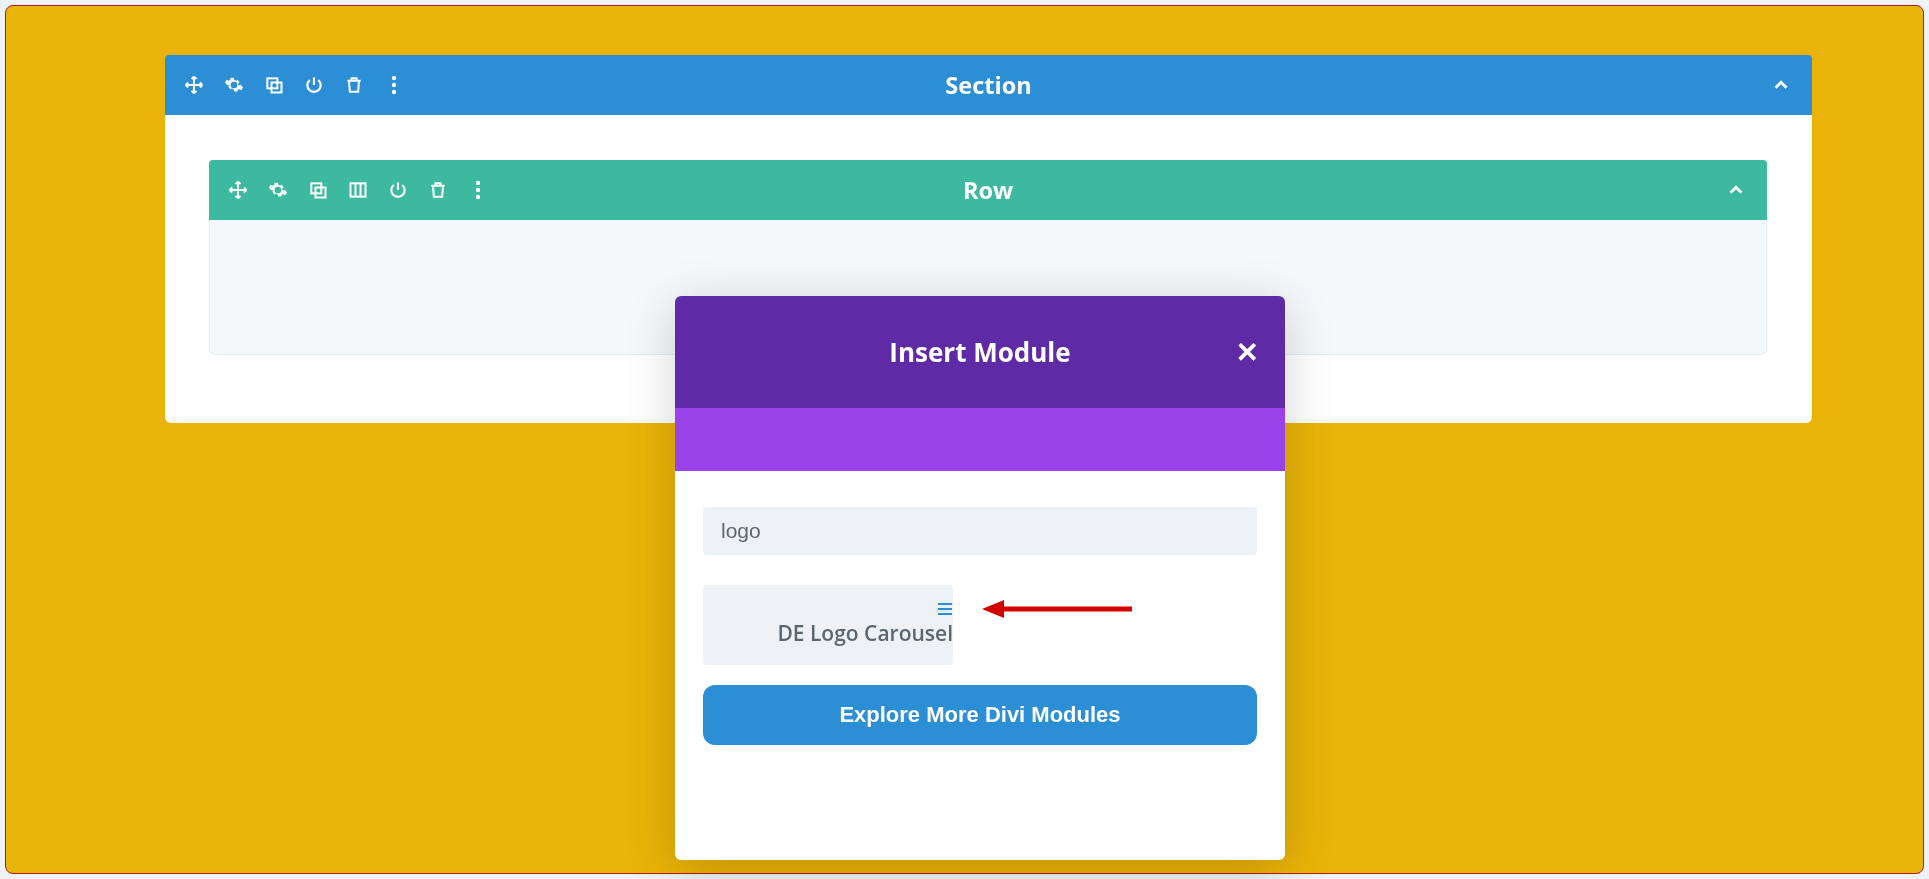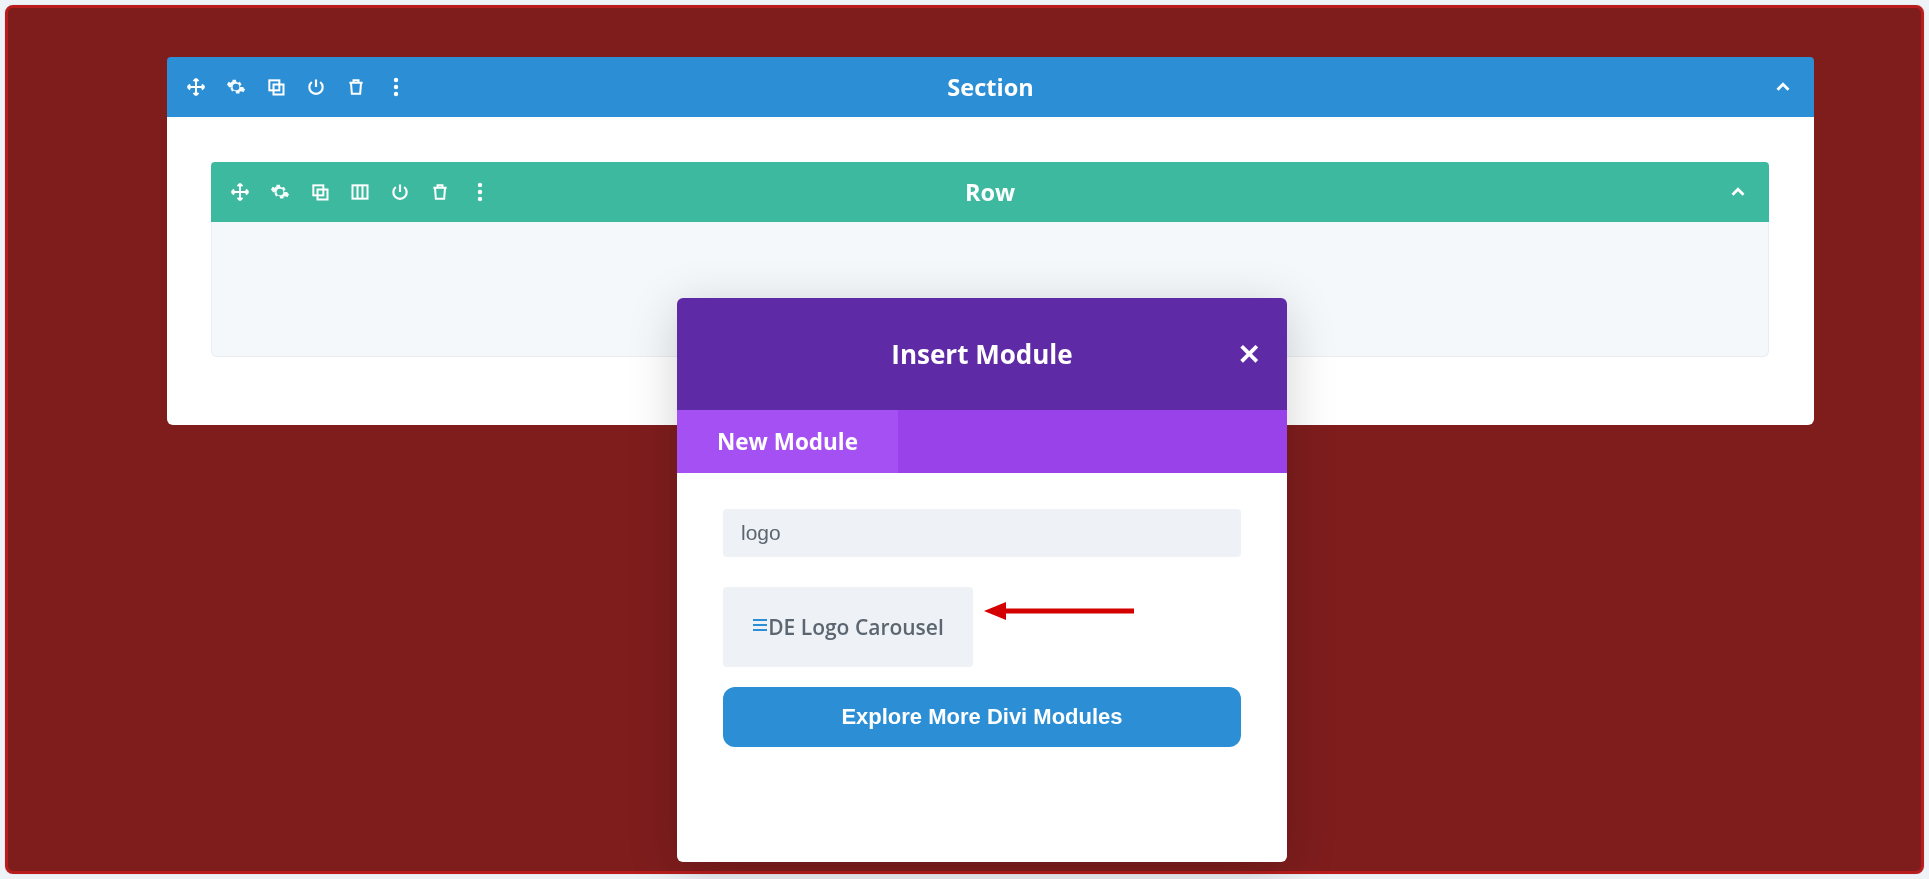--- a/index.html
+++ b/index.html
@@ -7,22 +7,22 @@
     font-family: -apple-system, BlinkMacSystemFont, "Segoe UI", "Open Sans", Arial, sans-serif;
     background: #eef3f8;
     width: 1929px;
     height: 879px;
     overflow: hidden;
     position: relative;
   }
   .frame {
     position: absolute;
     left: 5px; top: 5px; right: 5px; bottom: 5px;
-    background: #7f1d1d;
-    border: 3px solid #b91c1c;
+    background: #eab308;
+    border: 1px solid #b91c1c;
     border-radius: 8px;
     box-shadow: 0 0 0 1px rgba(0,0,0,0.03);
   }
 
   
   .section-bar {
     position: absolute;
     left: 159px; top: 49px;
     width: 1647px; height: 60px;
     background: #2c8fd6;
@@ -122,38 +122,38 @@
     display: flex;
   }
   .tab {
     display: flex; align-items: center;
     padding: 0 40px;
     color: #fff; font-size: 22.5px; font-weight: 700;
     cursor: pointer;
   }
   .tab.active { background: #a450f2; }
   .modal-body {
-    padding: 36px 46px;
+    padding: 36px 28px;
   }
   .search-input {
     width: 100%; height: 48px;
     background: #eef1f5;
     border: none; border-radius: 4px;
     padding: 0 18px;
     font-size: 21px;
     color: #5c6670;
     outline: none;
   }
   .module-item {
     margin-top: 30px;
     width: 250px; height: 80px;
     background: #eef1f5;
     border-radius: 4px;
-    display: flex; flex-direction: row;
-    align-items: center; justify-content: center;
+    display: flex; flex-direction: column;
+    align-items: flex-end; justify-content: center;
     cursor: pointer;
   }
   .module-icon { color: #2c8fd6; font-size: 16px; margin-bottom: 4px; }
   .module-label { color: #5c6670; font-size: 21px; font-weight: 600; }
   .explore-btn {
     margin-top: 20px;
     width: 100%; height: 60px;
     background: #2c8fd6;
     border: none; border-radius: 12px;
     color: #fff; font-size: 22px; font-weight: 700;
@@ -286,21 +286,20 @@
     </div>
   </div>
 
   <div class="modal">
     <div class="modal-pointer"></div>
     <div class="modal-header">
       <div class="modal-title">Insert Module</div>
       <div class="modal-close">✕</div>
     </div>
     <div class="modal-tabs">
-      <div class="tab active">New Module</div>
     </div>
     <div class="modal-body">
       <input class="search-input" type="text" value="logo" style="">
       <div class="module-item">
         <span class="module-icon">
           <svg width="16" height="12" viewBox="0 0 16 12" stroke="#2c8fd6" stroke-width="2">
               <path d="M1 1h14M1 6h14M1 11h14"></path>
             </svg>
         </span>
         <span class="module-label">DE Logo Carousel</span>

